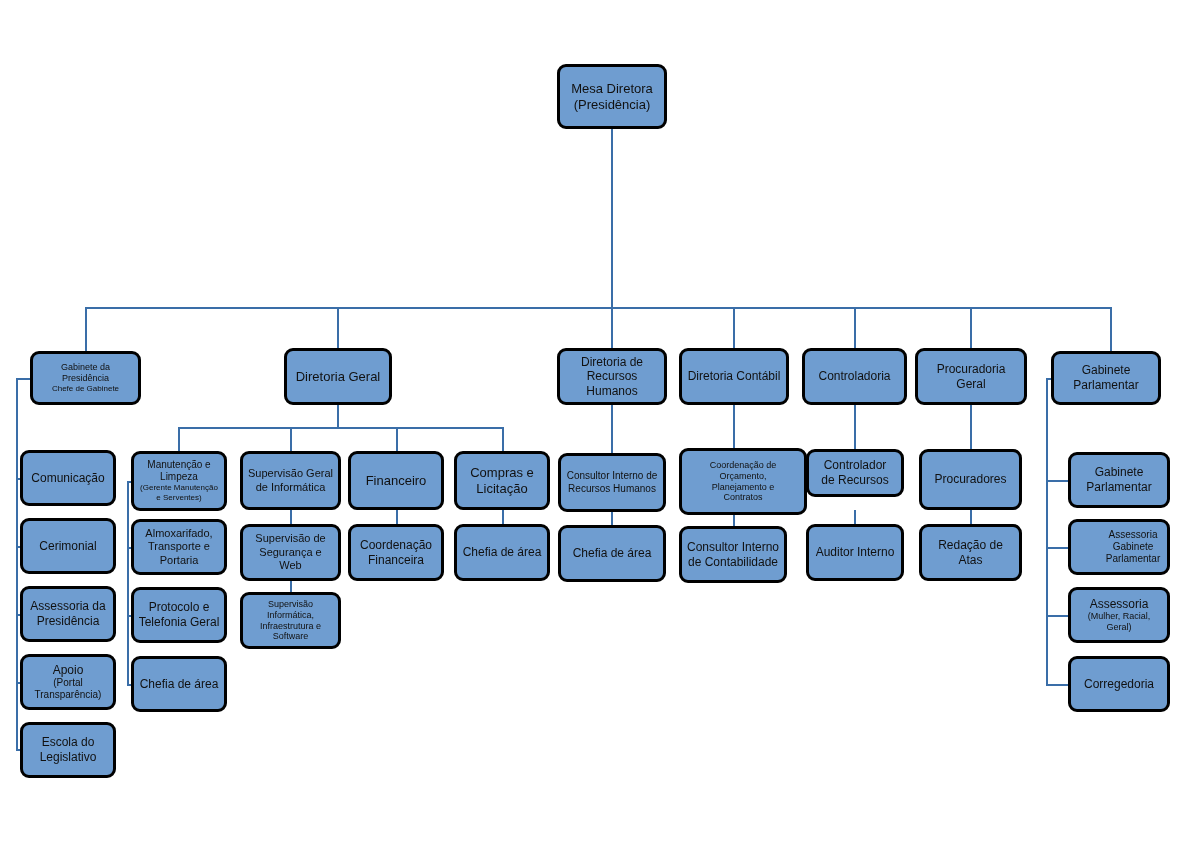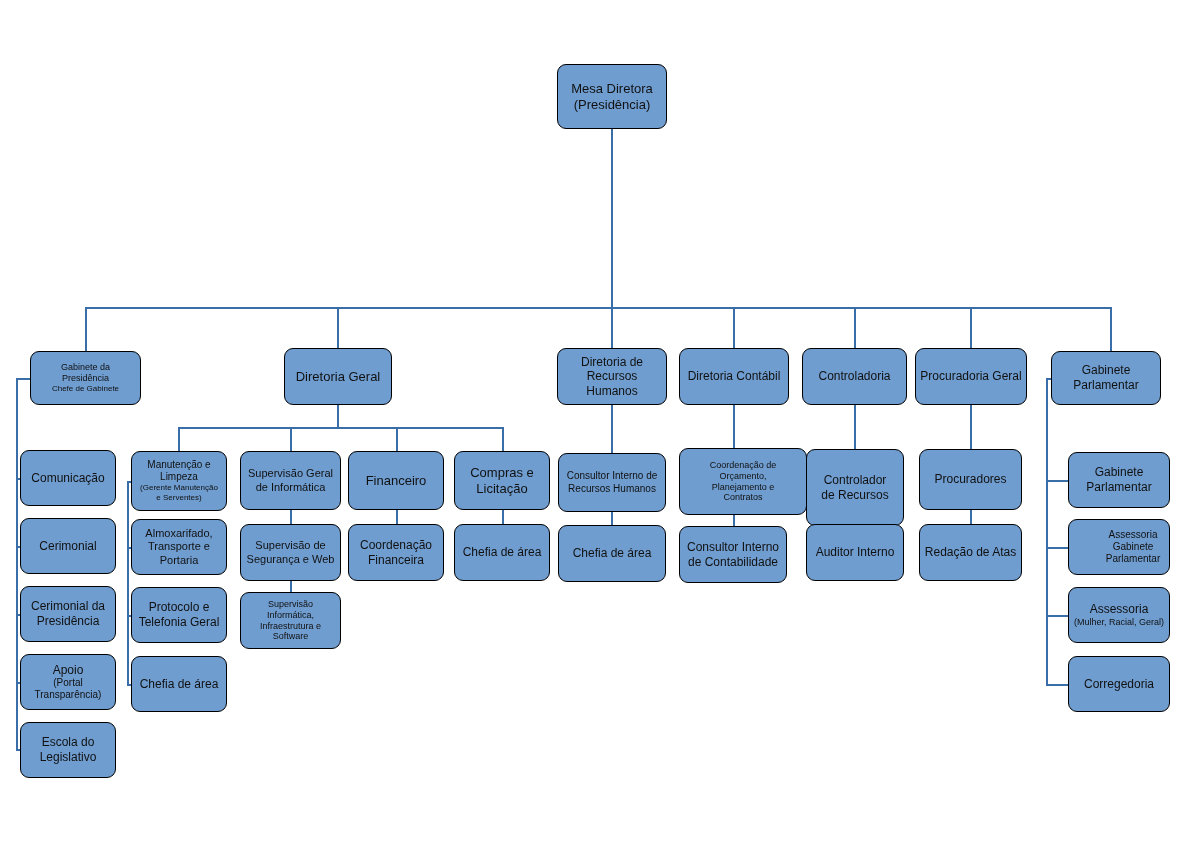--- a/index.html
+++ b/index.html
@@ -15,21 +15,21 @@
     position: relative;
     width: 1190px;
     height: 841px;
     background: #ffffff;
     overflow: hidden;
   }
   .node {
     position: absolute;
     box-sizing: border-box;
     background: #6f9dd0;
-    border: 1px solid #000000;
+    border: 3px solid #000000;
     border-radius: 9px;
     display: flex;
     align-items: center;
     justify-content: center;
     text-align: center;
     line-height: 1.22;
     color: #111111;
     padding: 2px 4px;
     z-index: 3;
   }
@@ -157,21 +157,21 @@
 Parlamentar</span>
   </div>
 
   <div class="node fs-12" style="left:20px; top:450px; width:96px; height:56px;">
     <span class="label">Comunicação</span>
   </div>
   <div class="node fs-12" style="left:20px; top:518px; width:96px; height:56px;">
     <span class="label">Cerimonial</span>
   </div>
   <div class="node fs-12" style="left:20px; top:586px; width:96px; height:56px;">
-    <span class="label">Cerimonial da
+    <span class="label">Assessoria da
 Presidência</span>
   </div>
   <div class="node fs-12" style="left:20px; top:654px; width:96px; height:56px;">
     <span>
       <span class="label">Apoio</span>
       <span class="sub fs-10">(Portal
 Transparência)</span>
     </span>
   </div>
   <div class="node fs-12" style="left:20px; top:722px; width:96px; height:56px;align-items:center;">
@@ -241,21 +241,21 @@
     <span class="label">Coordenação de
 Orçamento,
 Planejamento e
 Contratos</span>
   </div>
   <div class="node fs-12" style="left:679px; top:526px; width:108px; height:57px;">
     <span class="label">Consultor Interno
 de Contabilidade</span>
   </div>
 
-  <div class="node fs-12" style="left:806px; top:449px; width:98px; height:77px;">
+  <div class="node fs-12" style="left:806px; top:449px; width:98px; height:48px;">
     <span class="label">Controlador
 de Recursos</span>
   </div>
   <div class="node fs-12" style="left:806px; top:524px; width:98px; height:57px;">
     <span class="label">Auditor Interno</span>
   </div>
 
   <div class="node fs-12" style="left:919px; top:449px; width:103px; height:61px;">
     <span class="label">Procuradores</span>
   </div>

